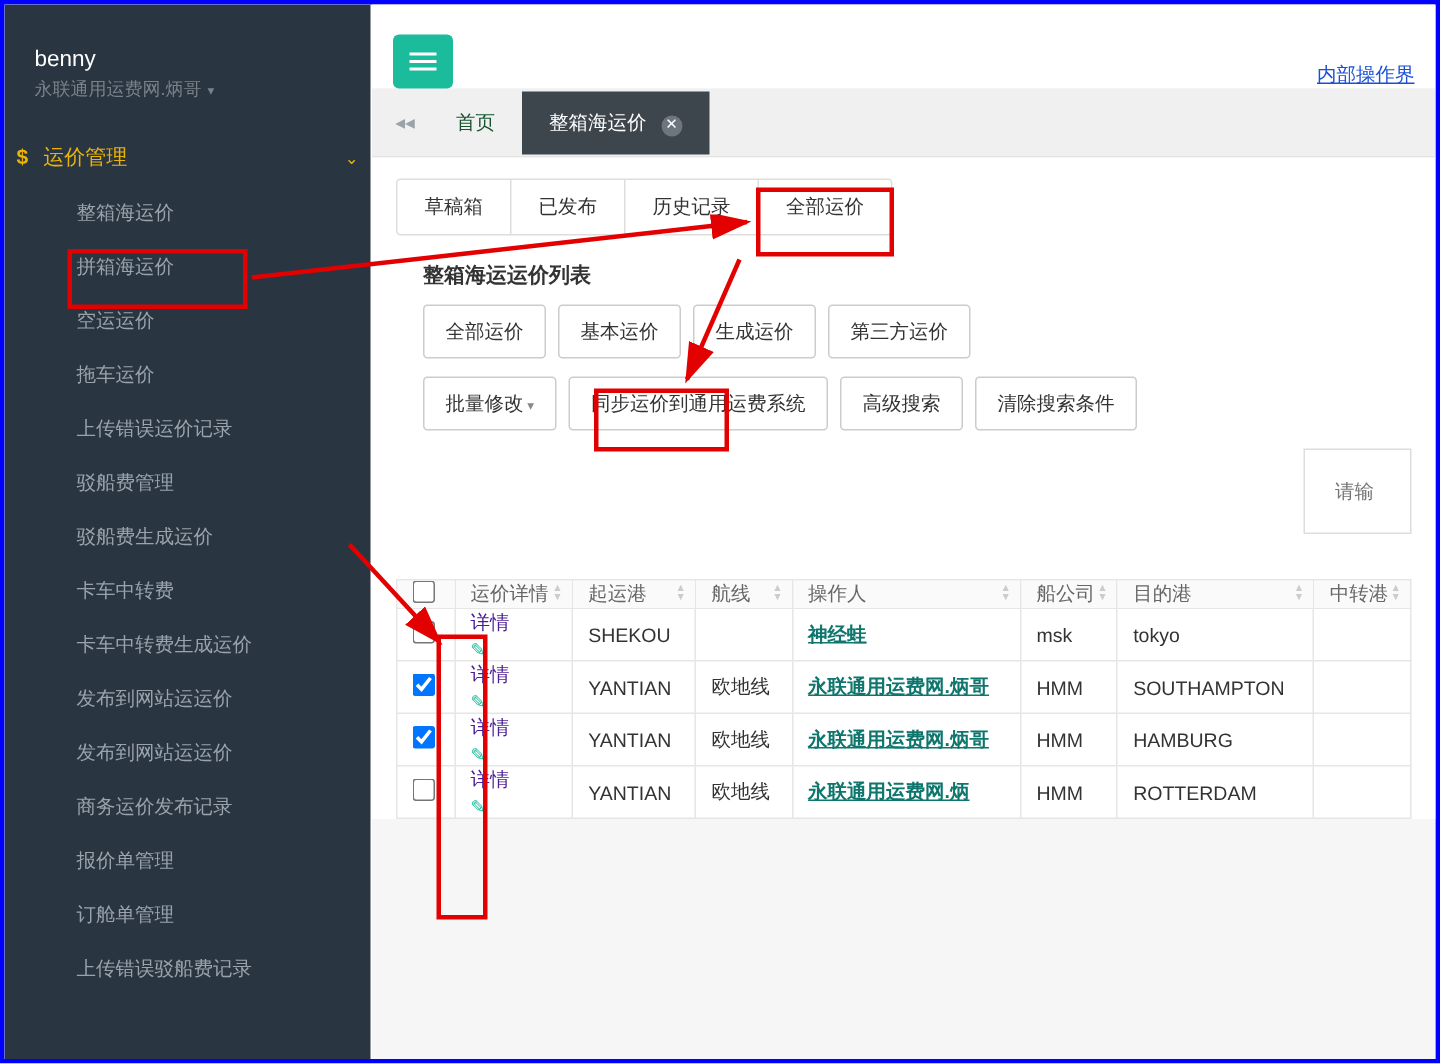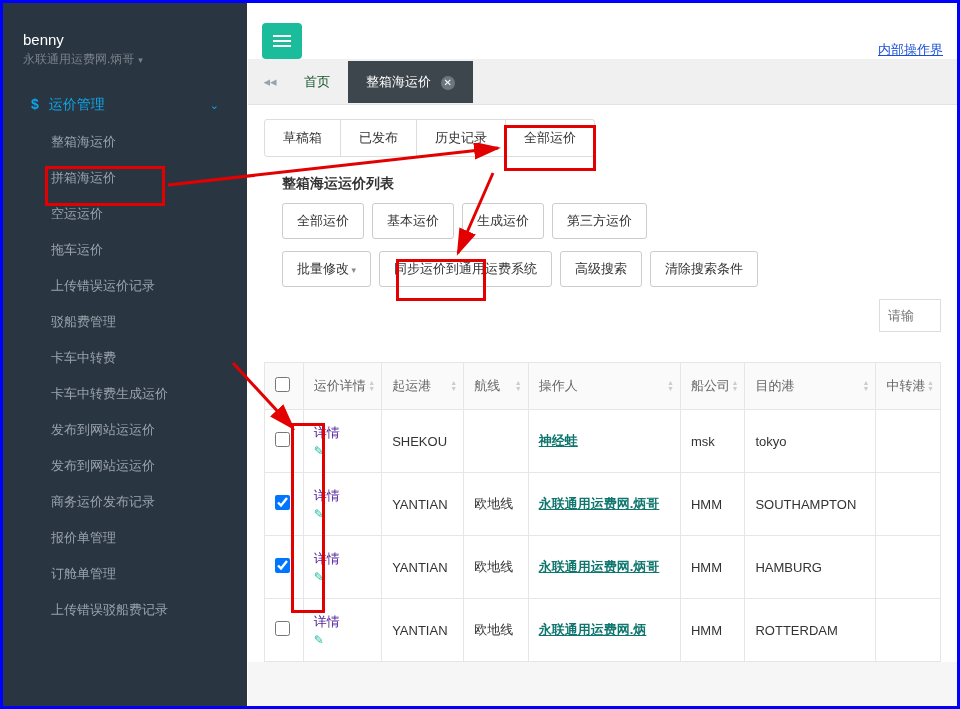--- a/index.html
+++ b/index.html
@@ -5,21 +5,21 @@
 *{box-sizing:border-box;margin:0;padding:0}
 body{font-family:"Microsoft YaHei",Arial,sans-serif;font-size:13px;color:#333;background:#fff}
 .frame{width:960px;height:709px;border:3px solid #0000ff;position:relative;overflow:hidden}
 
 
 .sidebar{position:absolute;left:0;top:0;width:244px;height:100%;background:#2a3542;color:#aab2bd}
 .userbox{padding:28px 20px 18px}
 .userbox .u{color:#fff;font-size:15px}
 .userbox .s{font-size:12px;color:#7a8289;margin-top:3px}
 .userbox .s::after{content:"▾";font-size:9px;margin-left:4px}
-.navhead{padding:10px 28px;color:#0ea5e9;font-size:14px;display:flex;align-items:center;justify-content:space-between;cursor:pointer}
+.navhead{padding:10px 8px;color:#eab308;font-size:14px;display:flex;align-items:center;justify-content:space-between;cursor:pointer}
 .navhead .lbl::before{content:"$";margin-right:10px;font-weight:bold}
 .navhead .chev{font-size:11px}
 .navitem{padding:9px 20px 9px 48px;cursor:pointer;font-size:13px;color:#9aa3ab}
 
 
 .main{position:absolute;left:245px;top:0;right:0;bottom:0;background:#f6f6f6}
 .topbar{height:56px;display:flex;align-items:flex-end;padding:0 14px;justify-content:space-between;background:#fff}
 .hamb{width:40px;height:36px;background:#1abc9c;border-radius:4px;display:flex;flex-direction:column;justify-content:center;align-items:center;gap:3px;cursor:pointer}
 .hamb span{display:block;width:18px;height:2px;background:#fff}
 .toplink{color:#1b4fd6;text-decoration:underline;font-size:13px}
@@ -33,24 +33,24 @@
 .content{padding:14px 16px 0;background:#fff;margin:0}
 .tabs2{display:flex;border:1px solid #ddd;border-radius:3px;width:fit-content}
 .tabs2 .t{padding:9px 18px;border-right:1px solid #ddd;cursor:pointer}
 .tabs2 .t:last-child{border-right:none}
 
 .sectitle{margin:18px 0 10px 18px;font-size:14px;font-weight:bold}
 .btnrow{display:flex;gap:8px;margin-left:18px;margin-bottom:12px;flex-wrap:wrap}
 .btn{padding:8px 14px;border:1px solid #ccc;background:#fff;border-radius:3px;cursor:pointer;font-size:13px}
 .btn::after{content:""}
 .btn.dd::after{content:" ▾";font-size:9px;color:#888}
-.searchin{border:1px solid #ddd;padding:8px;width:62px;font-size:13px}
+.searchin{border:1px solid #ddd;padding:20px;width:72px;font-size:13px}
 
 .table{width:100%;border-collapse:collapse;margin-top:30px}
-.table th,.table td{border:1px solid #e6e6e6;padding:14px 10px;text-align:left;font-size:13px;vertical-align:middle}
+.table th,.table td{border:1px solid #e6e6e6;padding:0 10px;text-align:left;font-size:13px;vertical-align:middle}
 .table th{background:#fafafa;font-weight:normal;color:#666;position:relative}
 .table th .sort{position:absolute;right:6px;top:50%;transform:translateY(-50%);font-size:7px;color:#ccc;line-height:6px}
 .link{color:#0f766e;cursor:pointer}
 .link.u{text-decoration:underline}
 .link.b{font-weight:bold}
 .detail{color:#4c1d95}
 .pencil{color:#1abc9c;font-size:12px;margin-top:2px;display:block}
 
 
 .ann{position:absolute;border:3px solid #e20000;pointer-events:none}
@@ -71,20 +71,21 @@
     <span class="lbl">运价管理</span>
     <span class="chev">⌄</span>
   </div>
   <div id="navitems">
         <div class="navitem">整箱海运价</div>
         <div class="navitem">拼箱海运价</div>
         <div class="navitem">空运运价</div>
         <div class="navitem">拖车运价</div>
         <div class="navitem">上传错误运价记录</div>
         <div class="navitem">驳船费管理</div>
+        <div class="navitem">驳船费生成运价</div>
         <div class="navitem">卡车中转费</div>
         <div class="navitem">卡车中转费生成运价</div>
         <div class="navitem">发布到网站运运价</div>
         <div class="navitem">发布到网站运运价</div>
         <div class="navitem">商务运价发布记录</div>
         <div class="navitem">报价单管理</div>
         <div class="navitem">订舱单管理</div>
         <div class="navitem">上传错误驳船费记录</div>
       </div>
 </div>

